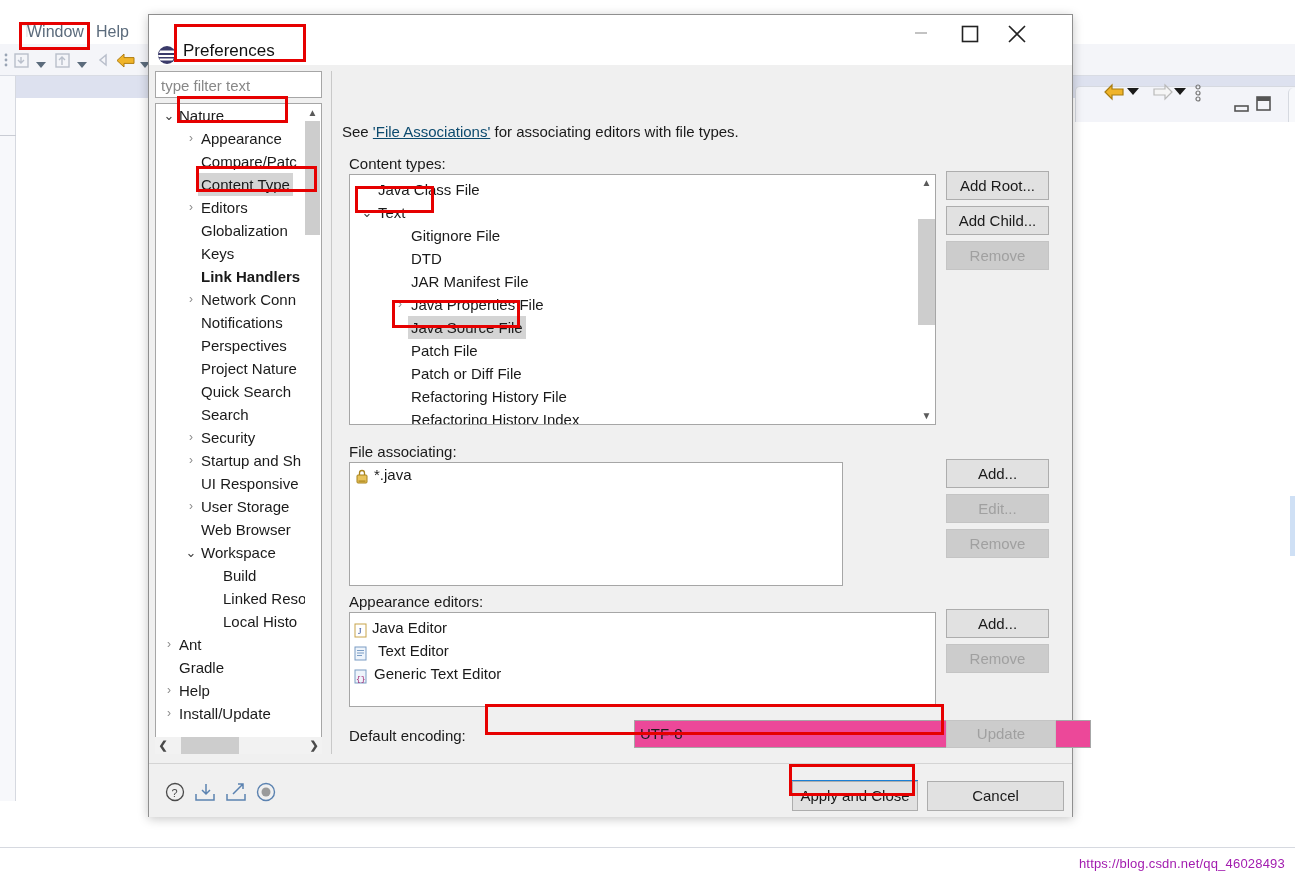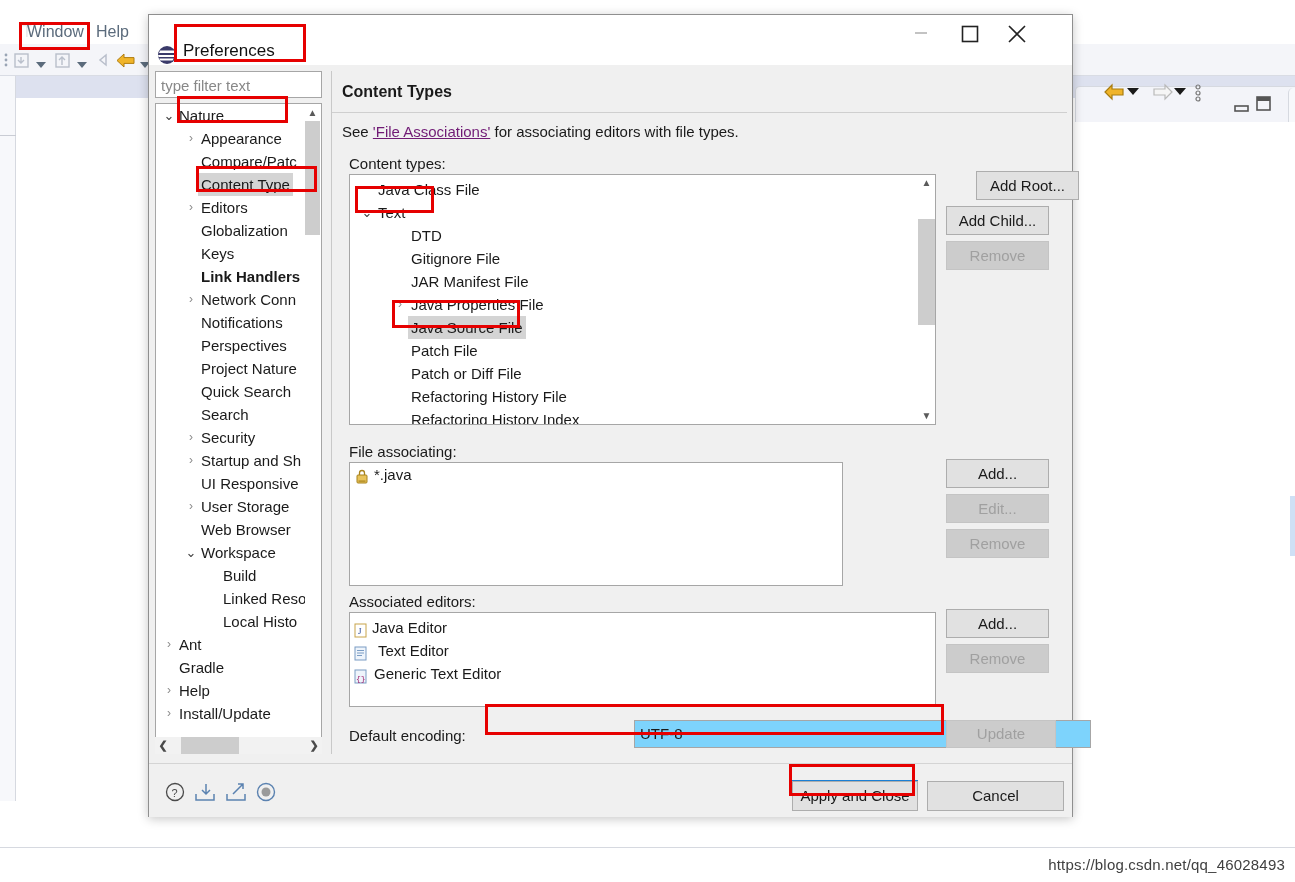--- a/index.html
+++ b/index.html
@@ -100,22 +100,22 @@
   }
   .ide-below-tabs {
     position: absolute; left: 0; top: 834px; width: 1295px; height: 14px;
     background: #ffffff; border-bottom: 1px solid #d6d9e0;
   }
   .ide-footer {
     position: absolute; left: 0; top: 849px; width: 1295px; height: 33px;
     background: #ffffff;
   }
   .watermark {
-    position: absolute; right: 10px; top: 856px; font-size: 15px;
-    color: #404040; letter-spacing: .2px; white-space: nowrap;
+    position: absolute; right: 10px; top: 856px; font-size: 13px;
+    color: #a21caf; letter-spacing: .2px; white-space: nowrap;
   }
 
   
   .dlg {
     position: absolute; left: 148px; top: 14px; width: 925px; height: 803px;
     background: #f0f0f0; border: 1px solid #8f8f8f;
     box-shadow: 0 2px 10px rgba(0,0,0,.22);
   }
   .dlg-title {
     position: absolute; left: 0; top: 0; width: 923px; height: 50px;
@@ -201,21 +201,21 @@
     position: absolute; width: 0; height: 0;
     border-left: 6px solid transparent; border-right: 6px solid transparent;
     border-top: 7px solid #1a1a1a;
   }
   .dots-menu { position: absolute; left: 1044px; top: 69px; }
 
   .pane-desc {
     position: absolute; left: 10px; top: 52px; font-size: 15px; color: #1a1a1a;
     white-space: nowrap;
   }
-  .pane-desc a { color: #701a75; text-decoration: underline; }
+  .pane-desc a { color: #0c4a6e; text-decoration: underline; }
 
   .sect-label {
     position: absolute; font-size: 15px; color: #1a1a1a; white-space: nowrap;
   }
   .listbox {
     position: absolute; background: #ffffff; border: 1px solid #a6a6a6;
     overflow: hidden;
   }
   .lrow {
     position: relative; height: 23px; font-size: 15px; color: #1a1a1a;
@@ -231,21 +231,21 @@
   .btn {
     position: absolute; background: #e1e1e1; border: 1px solid #adadad;
     font-size: 15px; color: #1a1a1a; text-align: center; cursor: default;
     font-family: "Liberation Sans", sans-serif;
   }
   .btn.disabled { color: #a0a0a0; border-color: #c4c4c4; background: #cccccc; }
   .btn.side { width: 103px; height: 29px; line-height: 27px; }
 
   .enc-field {
     position: absolute; left: 485px; top: 705px; width: 457px; height: 28px;
-    background: #7dd3fc; border: 1px solid #a6a6a6;
+    background: #ec4899; border: 1px solid #a6a6a6;
   }
   .enc-field span {
     position: absolute; left: 5px; top: 4px; font-size: 15px; color: #1a1a1a;
   }
 
   
   .dlg-footer {
     position: absolute; left: 0; top: 748px; width: 923px; height: 54px;
     background: #f0f0f0; border-top: 1px solid #d4d4d4;
   }
@@ -492,23 +492,20 @@
       </div>
     </div>
 
     <div class="tree-hscroll">
       <div class="hsb-arrow" style="left:0;">❮</div>
       <div class="hsb-thumb"></div>
       <div class="hsb-arrow" style="right:0;">❯</div>
     </div>
 
     <div class="right-pane">
-      <div class="pane-header">
-        <div class="pane-title">Content Types</div>
-      </div>
       <div class="pane-desc">
         <span>See </span><a href="#">'File Associations'</a><span> for associating editors with file types.</span>
       </div>
     </div>
 
     <span class="nav-ico" style="left:954px;top:68px;">
       <svg width="24" height="18">
           <path d="M9 2L2 9l7 7v-4h11V6H9V2z" fill="#f0b429" stroke="#a87c10" stroke-width="1.2"></path>
         </svg>
     </span>
@@ -531,24 +528,24 @@
     <div class="listbox" style="left:200px;top:159px;width:587px;height:251px;">
       <div id="ct-list" style="position:absolute;left:0;top:3px;width:555px;">
           <div class="lrow">
             <span class="llabel" style="left: 28px;">Java Class File</span>
           </div>
           <div class="lrow">
             <span class="tw" style="left: 10px; font-size: 13px; color: rgb(58, 58, 58);">⌄</span>
             <span class="llabel" style="left: 28px;">Text</span>
           </div>
           <div class="lrow">
+            <span class="llabel" style="left: 61px;">Gitignore File</span>
+          </div>
+          <div class="lrow">
             <span class="llabel" style="left: 61px;">DTD</span>
-          </div>
-          <div class="lrow">
-            <span class="llabel" style="left: 61px;">Gitignore File</span>
           </div>
           <div class="lrow">
             <span class="llabel" style="left: 61px;">JAR Manifest File</span>
           </div>
           <div class="lrow">
             <span class="tw" style="left: 43px;">›</span>
             <span class="llabel" style="left: 61px;">Java Properties File</span>
           </div>
           <div class="lrow sel">
             <span class="llabel" style="left: 61px;">Java Source File</span>
@@ -565,42 +562,42 @@
           <div class="lrow">
             <span class="llabel" style="left: 61px;">Refactoring History Index</span>
           </div>
         </div>
       <div style="position:absolute;right:0;top:0;width:17px;height:249px;background:#ffffff;">
         <div class="sb-arrow" style="width:17px;top:0;">▲</div>
         <div class="sb-thumb" style="width:17px;top:44px;height:106px;"></div>
         <div class="sb-arrow" style="width:17px;bottom:0;">▼</div>
       </div>
     </div>
-    <div class="btn side" style="left:827px;top:156px;">Add Root...</div>
+    <div class="btn side" style="left:797px;top:156px;">Add Root...</div>
     <div class="btn side" style="left:797px;top:191px;">Add Child...</div>
     <div class="btn side disabled" style="left:797px;top:226px;">Remove</div>
 
     <div class="sect-label" style="left:200px;top:428px;">File associating:</div>
     <div class="listbox" style="left:200px;top:447px;width:494px;height:124px;">
       <div class="lrow" style="padding-left:5px;">
         <span style="position:absolute;left:5px;top:4px;">
           <svg width="14" height="15">
               <rect x="2" y="6" width="10" height="8" rx="1" fill="#e8c35a" stroke="#a8831e" stroke-width="1"></rect>
               <path d="M4.5 6V4a2.5 2.5 0 0 1 5 0v2" fill="none" stroke="#a8831e" stroke-width="1.3"></path>
               <rect x="3.5" y="11.5" width="7" height="1.2" fill="#a8831e"></rect>
             </svg>
         </span>
         <span class="llabel" style="left:24px;">*.java</span>
       </div>
     </div>
     <div class="btn side" style="left:797px;top:444px;">Add...</div>
     <div class="btn side disabled" style="left:797px;top:479px;">Edit...</div>
     <div class="btn side disabled" style="left:797px;top:514px;">Remove</div>
 
-    <div class="sect-label" style="left:200px;top:578px;">Associated editors:</div>
+    <div class="sect-label" style="left:200px;top:578px;">Appearance editors:</div>
     <div class="listbox" style="left:200px;top:597px;width:587px;height:95px;">
       <div class="lrow" style="top:3px;">
         <span style="position:absolute;left:4px;top:5px;">
           <svg width="14" height="15">
               <rect x="1" y="1" width="11" height="13" fill="#ffffff" stroke="#c8a44a" stroke-width="1"></rect>
               <text x="4" y="11" font-size="9" fill="#2a4a9a" font-family="Liberation Serif, serif">J</text>
             </svg>
         </span>
         <span class="llabel" style="left:22px;">Java Editor</span>
       </div>

